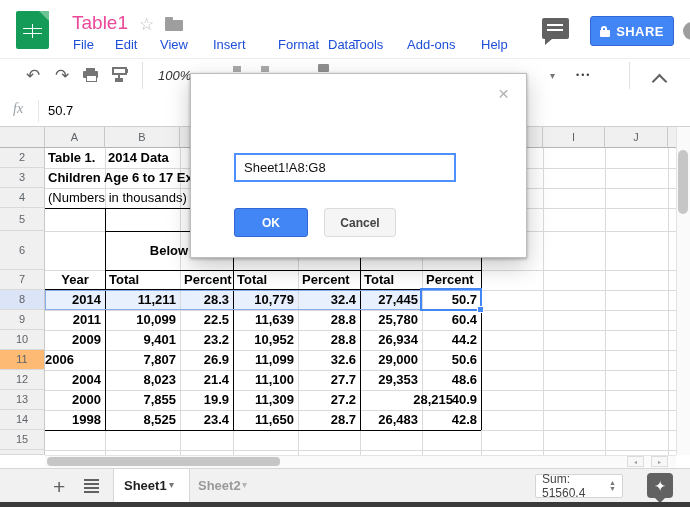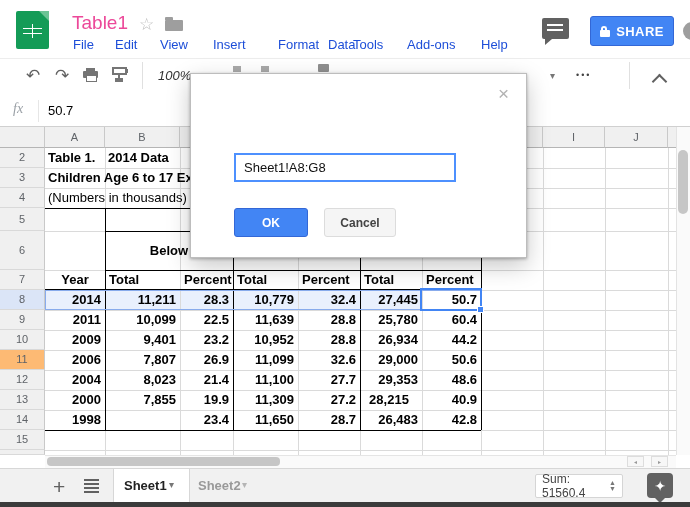--- a/index.html
+++ b/index.html
@@ -243,42 +243,43 @@
       <div class="cellfont" style="position: absolute; left: 298px; top: 310px; width: 58px; height: 20px; line-height: 20px; text-align: right; font-weight: bold;">28.8</div>
       <div class="cellfont" style="position: absolute; left: 360px; top: 310px; width: 58px; height: 20px; line-height: 20px; text-align: right; font-weight: bold;">25,780</div>
       <div class="cellfont" style="position: absolute; left: 422px; top: 310px; width: 55px; height: 20px; line-height: 20px; text-align: right; font-weight: bold;">60.4</div>
       <div class="cellfont" style="position: absolute; left: 45px; top: 330px; width: 56px; height: 20px; line-height: 20px; text-align: right; font-weight: bold;">2009</div>
       <div class="cellfont" style="position: absolute; left: 105px; top: 330px; width: 71px; height: 20px; line-height: 20px; text-align: right; font-weight: bold;">9,401</div>
       <div class="cellfont" style="position: absolute; left: 180px; top: 330px; width: 49px; height: 20px; line-height: 20px; text-align: right; font-weight: bold;">23.2</div>
       <div class="cellfont" style="position: absolute; left: 233px; top: 330px; width: 61px; height: 20px; line-height: 20px; text-align: right; font-weight: bold;">10,952</div>
       <div class="cellfont" style="position: absolute; left: 298px; top: 330px; width: 58px; height: 20px; line-height: 20px; text-align: right; font-weight: bold;">28.8</div>
       <div class="cellfont" style="position: absolute; left: 360px; top: 330px; width: 58px; height: 20px; line-height: 20px; text-align: right; font-weight: bold;">26,934</div>
       <div class="cellfont" style="position: absolute; left: 422px; top: 330px; width: 55px; height: 20px; line-height: 20px; text-align: right; font-weight: bold;">44.2</div>
-      <div class="cellfont" style="position: absolute; left: 45px; top: 350px; width: 56px; height: 20px; line-height: 20px; text-align: right; font-weight: bold;">2006</div>
+      <div class="cellfont" style="position: absolute; left: 45px; top: 350px; width: 56px; height: 20px; line-height: 20px; text-align: left; font-weight: bold;">2006</div>
       <div class="cellfont" style="position: absolute; left: 105px; top: 350px; width: 71px; height: 20px; line-height: 20px; text-align: right; font-weight: bold;">7,807</div>
       <div class="cellfont" style="position: absolute; left: 180px; top: 350px; width: 49px; height: 20px; line-height: 20px; text-align: right; font-weight: bold;">26.9</div>
       <div class="cellfont" style="position: absolute; left: 233px; top: 350px; width: 61px; height: 20px; line-height: 20px; text-align: right; font-weight: bold;">11,099</div>
       <div class="cellfont" style="position: absolute; left: 298px; top: 350px; width: 58px; height: 20px; line-height: 20px; text-align: right; font-weight: bold;">32.6</div>
       <div class="cellfont" style="position: absolute; left: 360px; top: 350px; width: 58px; height: 20px; line-height: 20px; text-align: right; font-weight: bold;">29,000</div>
       <div class="cellfont" style="position: absolute; left: 422px; top: 350px; width: 55px; height: 20px; line-height: 20px; text-align: right; font-weight: bold;">50.6</div>
       <div class="cellfont" style="position: absolute; left: 45px; top: 370px; width: 56px; height: 20px; line-height: 20px; text-align: right; font-weight: bold;">2004</div>
       <div class="cellfont" style="position: absolute; left: 105px; top: 370px; width: 71px; height: 20px; line-height: 20px; text-align: right; font-weight: bold;">8,023</div>
       <div class="cellfont" style="position: absolute; left: 180px; top: 370px; width: 49px; height: 20px; line-height: 20px; text-align: right; font-weight: bold;">21.4</div>
       <div class="cellfont" style="position: absolute; left: 233px; top: 370px; width: 61px; height: 20px; line-height: 20px; text-align: right; font-weight: bold;">11,100</div>
       <div class="cellfont" style="position: absolute; left: 298px; top: 370px; width: 58px; height: 20px; line-height: 20px; text-align: right; font-weight: bold;">27.7</div>
       <div class="cellfont" style="position: absolute; left: 360px; top: 370px; width: 58px; height: 20px; line-height: 20px; text-align: right; font-weight: bold;">29,353</div>
       <div class="cellfont" style="position: absolute; left: 422px; top: 370px; width: 55px; height: 20px; line-height: 20px; text-align: right; font-weight: bold;">48.6</div>
       <div class="cellfont" style="position: absolute; left: 45px; top: 390px; width: 56px; height: 20px; line-height: 20px; text-align: right; font-weight: bold;">2000</div>
       <div class="cellfont" style="position: absolute; left: 105px; top: 390px; width: 71px; height: 20px; line-height: 20px; text-align: right; font-weight: bold;">7,855</div>
       <div class="cellfont" style="position: absolute; left: 180px; top: 390px; width: 49px; height: 20px; line-height: 20px; text-align: right; font-weight: bold;">19.9</div>
       <div class="cellfont" style="position: absolute; left: 233px; top: 390px; width: 61px; height: 20px; line-height: 20px; text-align: right; font-weight: bold;">11,309</div>
       <div class="cellfont" style="position: absolute; left: 298px; top: 390px; width: 58px; height: 20px; line-height: 20px; text-align: right; font-weight: bold;">27.2</div>
-      <div class="cellfont" style="position: absolute; left: 360px; top: 390px; width: 58px; height: 20px; line-height: 20px; text-align: center; font-weight: bold;">28,215</div>
+      <div class="cellfont" style="position: absolute; left: 360px; top: 390px; width: 58px; height: 20px; line-height: 20px; text-align: right; font-weight: bold; padding-left: 35px;">28,215</div>
       <div class="cellfont" style="position: absolute; left: 422px; top: 390px; width: 55px; height: 20px; line-height: 20px; text-align: right; font-weight: bold;">40.9</div>
       <div class="cellfont" style="position: absolute; left: 45px; top: 410px; width: 56px; height: 20px; line-height: 20px; text-align: right; font-weight: bold;">1998</div>
+      <div class="cellfont" style="position: absolute; left: 105px; top: 410px; width: 71px; height: 20px; line-height: 20px; text-align: right; font-weight: bold;">8,525</div>
       <div class="cellfont" style="position: absolute; left: 180px; top: 410px; width: 49px; height: 20px; line-height: 20px; text-align: right; font-weight: bold;">23.4</div>
       <div class="cellfont" style="position: absolute; left: 233px; top: 410px; width: 61px; height: 20px; line-height: 20px; text-align: right; font-weight: bold;">11,650</div>
       <div class="cellfont" style="position: absolute; left: 298px; top: 410px; width: 58px; height: 20px; line-height: 20px; text-align: right; font-weight: bold;">28.7</div>
       <div class="cellfont" style="position: absolute; left: 360px; top: 410px; width: 58px; height: 20px; line-height: 20px; text-align: right; font-weight: bold;">26,483</div>
       <div class="cellfont" style="position: absolute; left: 422px; top: 410px; width: 55px; height: 20px; line-height: 20px; text-align: right; font-weight: bold;">42.8</div>
       <div style="position: absolute; left: 45px; top: 208px; width: 436px; height: 1px; background: rgb(0, 0, 0);"></div>
       <div style="position: absolute; left: 105px; top: 231px; width: 376px; height: 1px; background: rgb(0, 0, 0);"></div>
       <div style="position: absolute; left: 105px; top: 270px; width: 376px; height: 1px; background: rgb(0, 0, 0);"></div>
       <div style="position: absolute; left: 45px; top: 289px; width: 436px; height: 1px; background: rgb(0, 0, 0);"></div>
       <div style="position: absolute; left: 45px; top: 430px; width: 436px; height: 1px; background: rgb(0, 0, 0);"></div>

